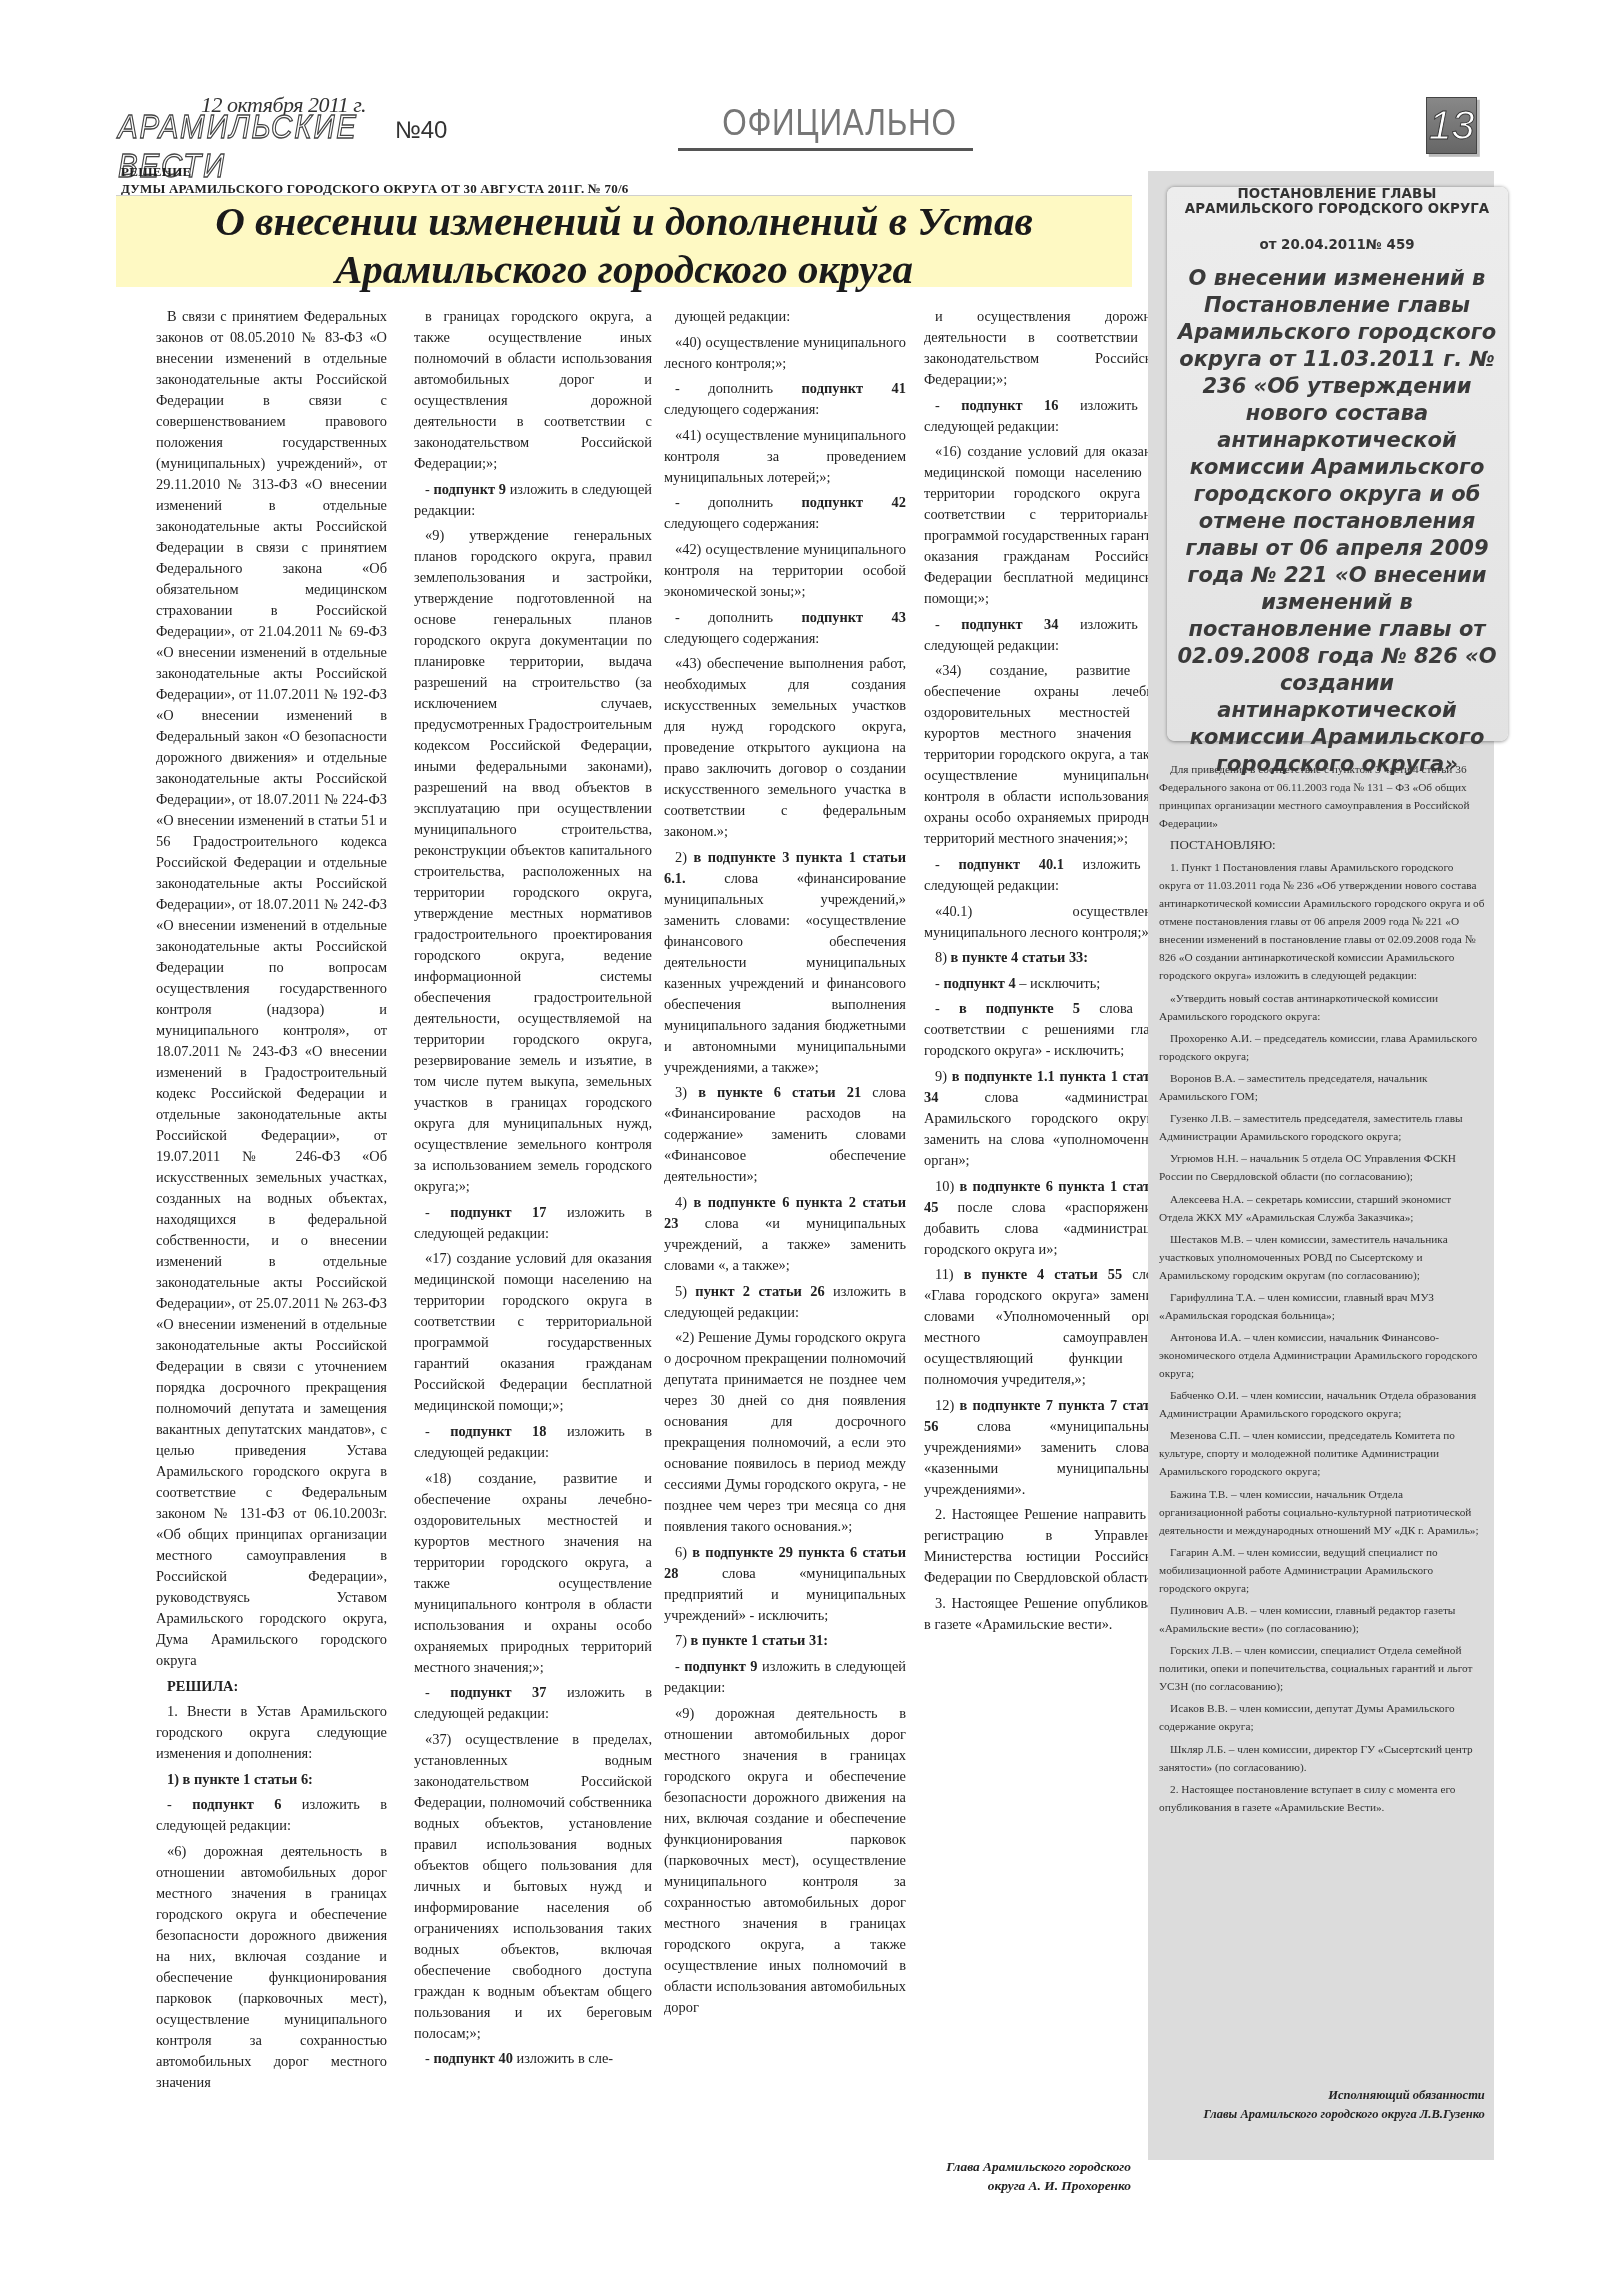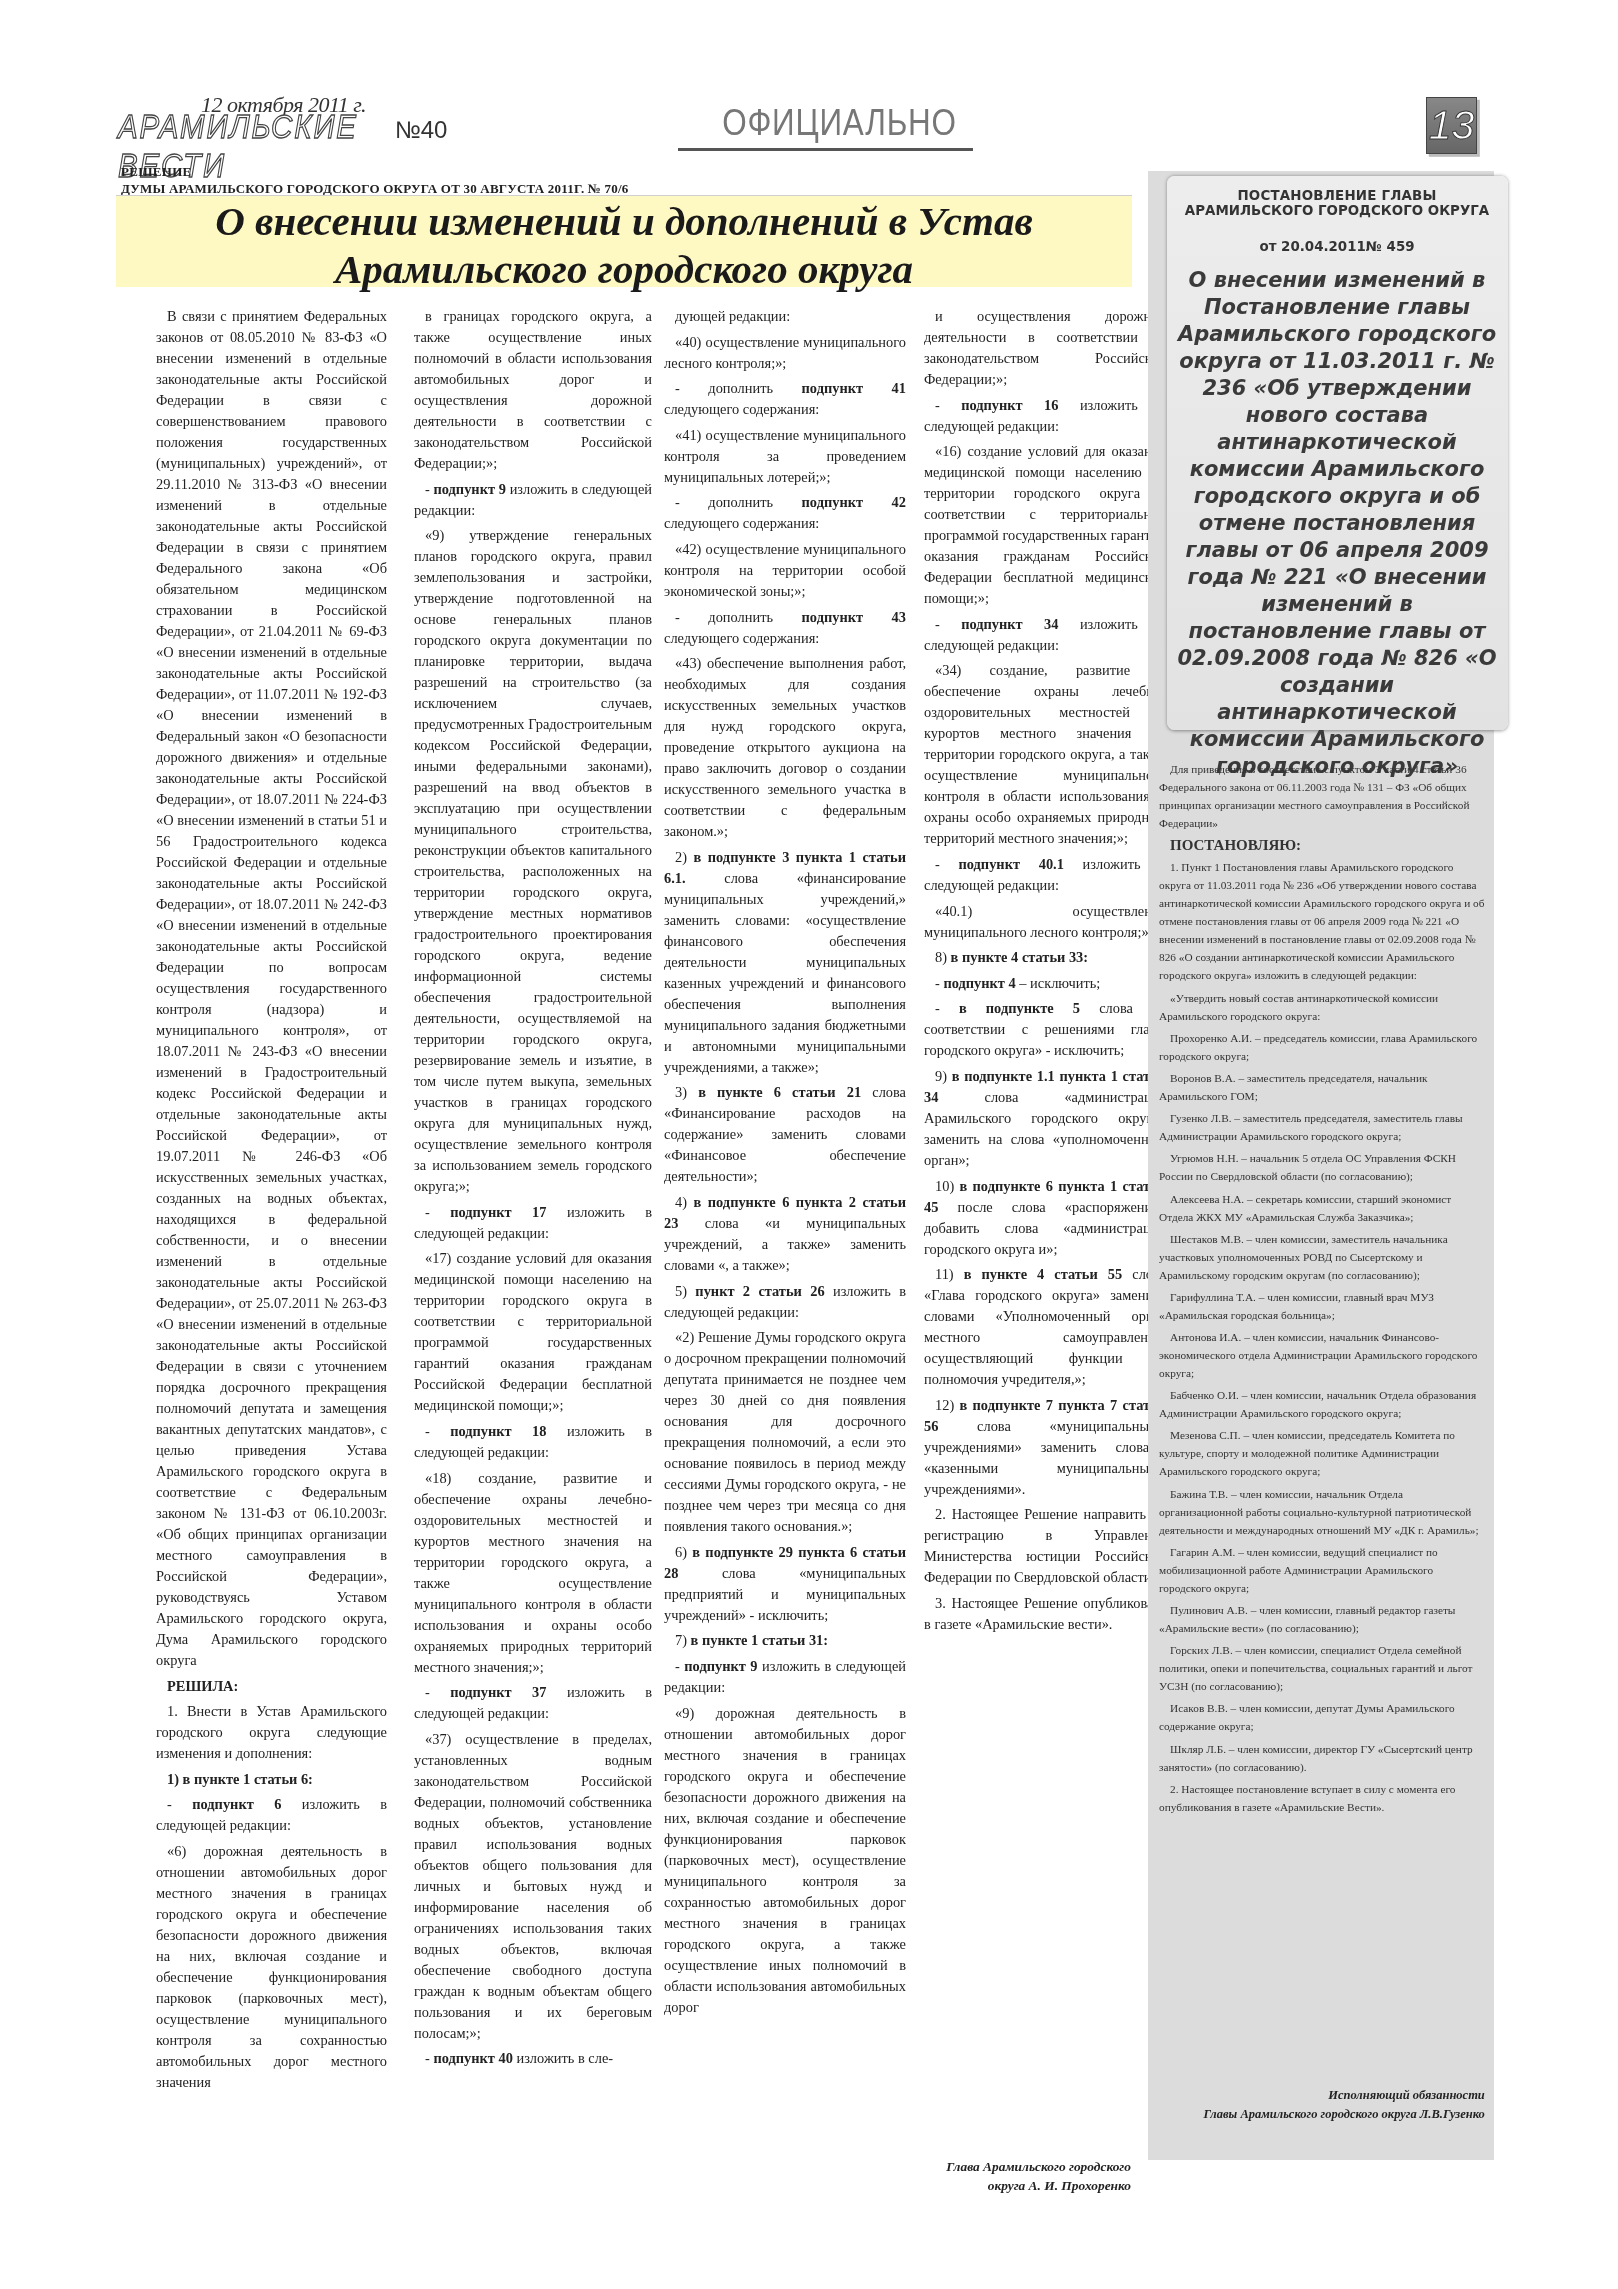--- a/index.html
+++ b/index.html
@@ -27,28 +27,28 @@
   .col p { text-indent: 11px; margin-bottom: 4.6px; }
   .col b { font-weight: bold; }
   .c1 { left: 121px; width: 231px; }
   .c2 { left: 379px; width: 238px; }
   .c3 { left: 629px; width: 242px; }
   .c4 { left: 889px; width: 242px; }
 
   .sig-left { position: absolute; left: 889px; top: 2158px; width: 242px; text-align: right; font-style: italic; font-weight: bold; font-size: 13.4px; line-height: 18.5px; }
 
   .side { position: absolute; left: 1148px; top: 171px; width: 346px; height: 1989px; background: #dcdcdc; }
-  .side-head { position: absolute; left: 18.5px; top: 5px; width: 341px; height: 554px; background: linear-gradient(#ededed, #e2e2e2); border-radius: 7.4px; box-shadow: 0 0.9px 3.7px rgba(0,0,0,0.4); text-align: center; font-family: "DejaVu Sans", sans-serif; color: #333; padding-top: 13px; }
+  .side-head { position: absolute; left: 18.5px; top: 16px; width: 341px; height: 554px; background: linear-gradient(#ededed, #e2e2e2); border-radius: 7.4px; box-shadow: 0 0.9px 3.7px rgba(0,0,0,0.4); text-align: center; font-family: "DejaVu Sans", sans-serif; color: #333; padding-top: 0; }
   .side-head .k1 { font-size: 13.4px; font-weight: bold; line-height: 14.8px; letter-spacing: 0.2px; }
   .side-head .k2 { font-size: 13.4px; font-weight: bold; line-height: 14.8px; }
   .side-head .k3 { font-size: 13.4px; font-weight: bold; margin-top: 20px; }
   .side-head .big { margin-top: 13px; font-size: 21px; font-style: italic; font-weight: bold; line-height: 27px; color: #3a3a3a; padding: 0 7.4px; }
   .side-body { position: absolute; left: 11px; top: 589px; width: 328px; font-size: 11.3px; line-height: 18px; color: #333; }
   .side-body p { text-indent: 11px; margin-bottom: 4.2px; }
-  .side-body .post { font-weight: bold; font-size: 15px; }
+  .side-body .post { font-weight: normal; font-size: 13px; }
   .side-sign { position: absolute; right: 9.2px; top: 1915px; text-align: right; font-style: italic; font-weight: bold; font-size: 12.5px; line-height: 18.5px; }
 </style>
 </head>
 <body>
 
 <div class="masthead">
   <div class="swoosh"></div>
   <div class="date">12 октября 2011 г.</div>
   <div class="paper">АРАМИЛЬСКИЕ ВЕСТИ</div>
   <div class="issue">№40</div>

